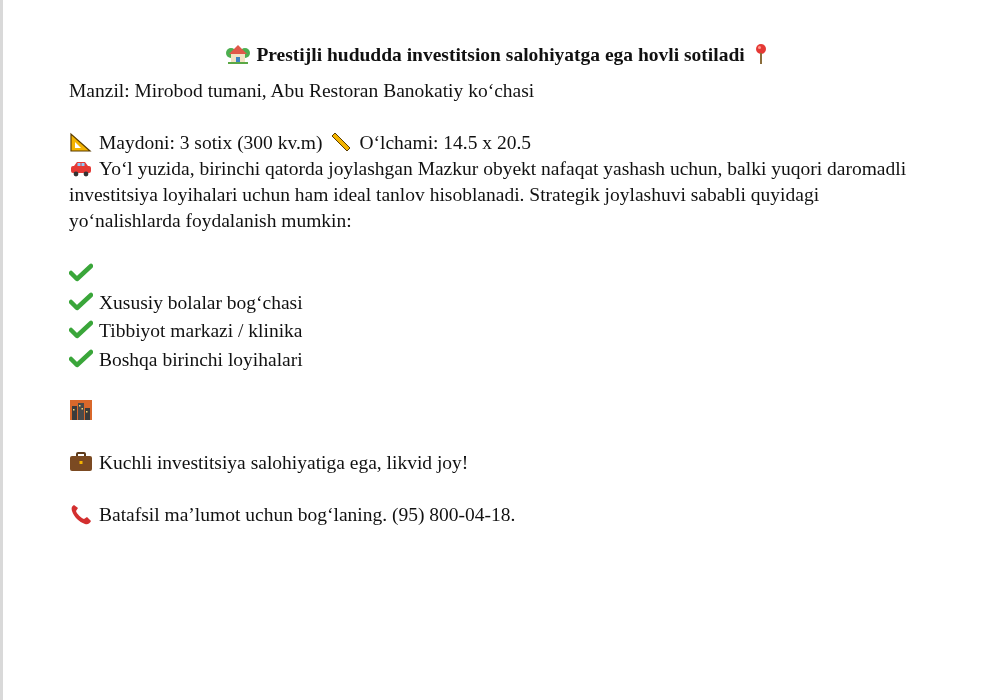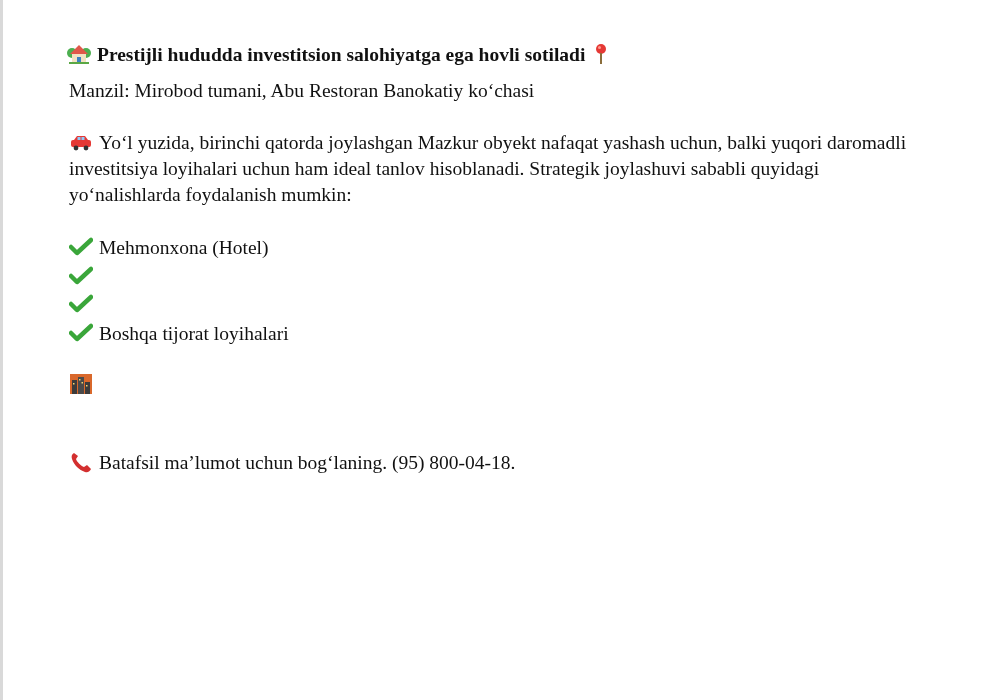--- a/index.html
+++ b/index.html
@@ -12,21 +12,21 @@
     }
     .left-border {
       position: absolute; left: 0; top: 0; width: 3px; height: 700px;
       background: #d9d9d9;
     }
     .page {
       position: absolute; left: 69px; top: 42px; width: 860px;
       font-size: 19.5px; line-height: 26px;
     }
     .title {
-      text-align: left; font-weight: bold; font-size: 19.5px;
+      text-align: center; font-weight: bold; font-size: 19.5px;
       margin: 0 0 10px 0; padding-left: 0; width: 860px; margin-left: -2px;
     }
     .para { margin: 0; }
     .gap { height: 26px; }
     .emo {
       display: inline-block; width: 24px; height: 22px; vertical-align: -4px;
       margin-right: 6px;
     }
     .emo svg { width: 24px; height: 22px; display: block; }
     .check-list { list-style: none; margin: 0; padding: 0; }
@@ -56,56 +56,69 @@
         <circle cx="5.5" cy="4.5" r="1.5" fill="#ff9b8f"></circle>
         <rect x="6" y="10" width="2" height="11" fill="#8a6d3b"></rect>
       </svg>
     </span>
   </div>
 
   <p class="para">Manzil: Mirobod tumani, Abu Restoran Banokatiy ko‘chasi</p>
 
   <div class="gap"></div>
 
+  <p class="para">
+    <span class="emo">
+      <svg viewBox="0 0 24 22">
+        <polygon points="2,20 2,3 21,20" fill="#f4b400" stroke="#5a3d00" stroke-width="1.2"></polygon>
+        <polygon points="6,17 6,11 12,17" fill="#ffffff"></polygon>
+      </svg>
+    </span><span>Maydoni: 3 sotix (300 kv.m)</span>
+    <span class="emo" style="margin-left:2px;">
+      <svg viewBox="0 0 24 22">
+        <polygon points="3,5 6,2 21,17 18,20" fill="#f4b400" stroke="#5a3d00" stroke-width="1"></polygon>
+      </svg>
+    </span><span>O‘lchami: 14.5 x 20.5</span>
+  </p>
 
   <p class="para">
     <span class="emo">
       <svg viewBox="0 0 24 22">
         <path d="M5 9 L8 5 L16 5 L19 9 Z" fill="#e53935"></path>
         <rect x="2" y="9" width="20" height="7" rx="2" fill="#e53935"></rect>
         <rect x="8.5" y="6" width="3" height="3" fill="#90caf9"></rect>
         <rect x="12.5" y="6" width="3" height="3" fill="#90caf9"></rect>
         <circle cx="7" cy="17" r="2.4" fill="#333"></circle>
         <circle cx="17" cy="17" r="2.4" fill="#333"></circle>
       </svg>
     </span><span>Yo‘l yuzida, birinchi qatorda joylashgan Mazkur obyekt nafaqat yashash uchun, balki yuqori daromadli investitsiya loyihalari uchun ham ideal tanlov hisoblanadi. Strategik joylashuvi sababli quyidagi yo‘nalishlarda foydalanish mumkin:</span>
   </p>
 
   <div class="gap"></div>
 
   <ul class="check-list">
     <li>
       <span class="emo"><svg viewBox="0 0 24 22">
             <path d="M2 11 L8 17 L22 4" fill="none" stroke="#3aa63a" stroke-width="4.5" stroke-linecap="round" stroke-linejoin="round"></path>
-          </svg></span><span>Mehmonxona (Hotel)</span>
-    </li>
-    <li>
-      <span class="emo"><svg viewBox="0 0 24 22">
-            <path d="M2 11 L8 17 L22 4" fill="none" stroke="#3aa63a" stroke-width="4.5" stroke-linecap="round" stroke-linejoin="round"></path>
           </svg></span>
     </li>
     <li>
       <span class="emo"><svg viewBox="0 0 24 22">
             <path d="M2 11 L8 17 L22 4" fill="none" stroke="#3aa63a" stroke-width="4.5" stroke-linecap="round" stroke-linejoin="round"></path>
-          </svg></span>
+          </svg></span><span>Xususiy bolalar bog‘chasi</span>
     </li>
     <li>
       <span class="emo"><svg viewBox="0 0 24 22">
             <path d="M2 11 L8 17 L22 4" fill="none" stroke="#3aa63a" stroke-width="4.5" stroke-linecap="round" stroke-linejoin="round"></path>
-          </svg></span><span>Boshqa tijorat loyihalari</span>
+          </svg></span><span>Tibbiyot markazi / klinika</span>
+    </li>
+    <li>
+      <span class="emo"><svg viewBox="0 0 24 22">
+            <path d="M2 11 L8 17 L22 4" fill="none" stroke="#3aa63a" stroke-width="4.5" stroke-linecap="round" stroke-linejoin="round"></path>
+          </svg></span><span>Boshqa birinchi loyihalari</span>
     </li>
   </ul>
 
   <div class="gap" style="height:24px;"></div>
 
   <p class="para">
     <span class="emo">
       <svg viewBox="0 0 24 22">
         <rect x="1" y="1" width="22" height="20" fill="#d9682b"></rect>
         <rect x="3" y="7" width="5" height="14" fill="#3b3b3b"></rect>
@@ -114,20 +127,29 @@
         <rect x="10" y="6" width="1.5" height="1.5" fill="#f5d76e"></rect>
         <rect x="12.5" y="9" width="1.5" height="1.5" fill="#f5d76e"></rect>
         <rect x="4" y="10" width="1.5" height="1.5" fill="#f5d76e"></rect>
         <rect x="17" y="12" width="1.5" height="1.5" fill="#f5d76e"></rect>
       </svg>
     </span>
   </p>
 
   <div class="gap"></div>
 
+  <p class="para">
+    <span class="emo">
+      <svg viewBox="0 0 24 22">
+        <rect x="8" y="2" width="8" height="4" rx="1" fill="none" stroke="#5d3a1a" stroke-width="2"></rect>
+        <rect x="1" y="5" width="22" height="15" rx="2" fill="#7b4a22"></rect>
+        <rect x="10.5" y="10" width="3" height="3" fill="#f4b400"></rect>
+      </svg>
+    </span><span>Kuchli investitsiya salohiyatiga ega, likvid joy!</span>
+  </p>
 
   <div class="gap"></div>
 
   <p class="para">
     <span class="emo">
       <svg viewBox="0 0 24 22">
         <path d="M5 2 C3 3 2 5 3 8 C5 14 10 19 16 21 C19 22 21 20 22 18 L18 14 L15 16 C12 15 8 11 7 8 L9 5 Z" fill="#d32f2f"></path>
       </svg>
     </span><span>Batafsil ma’lumot uchun bog‘laning. (95) 800-04-18.</span>
   </p>

